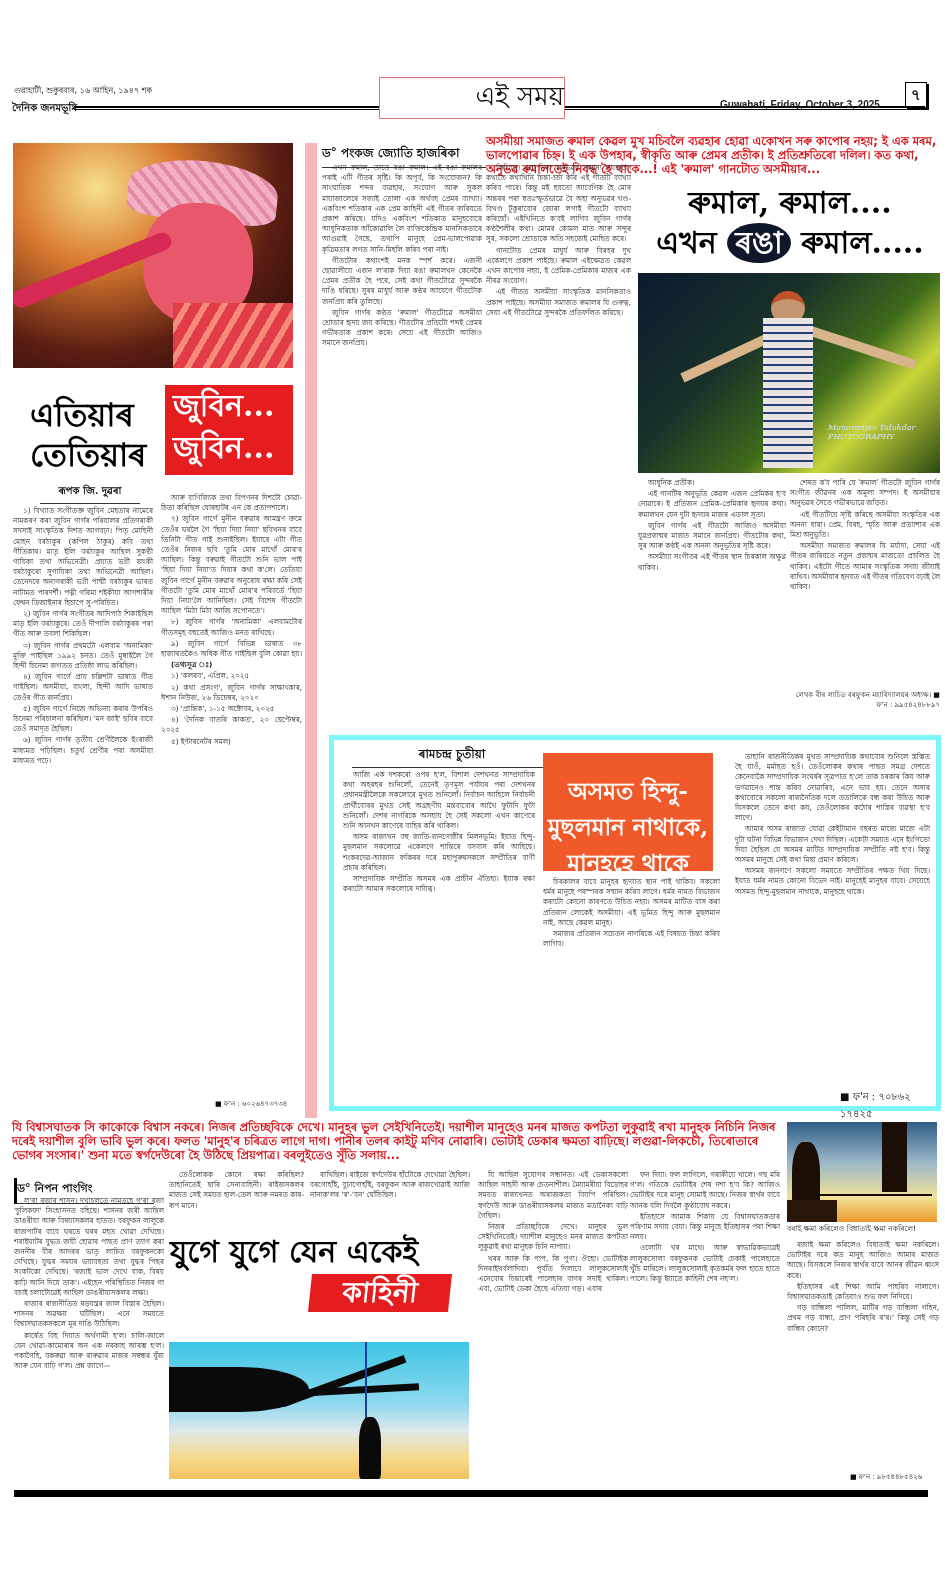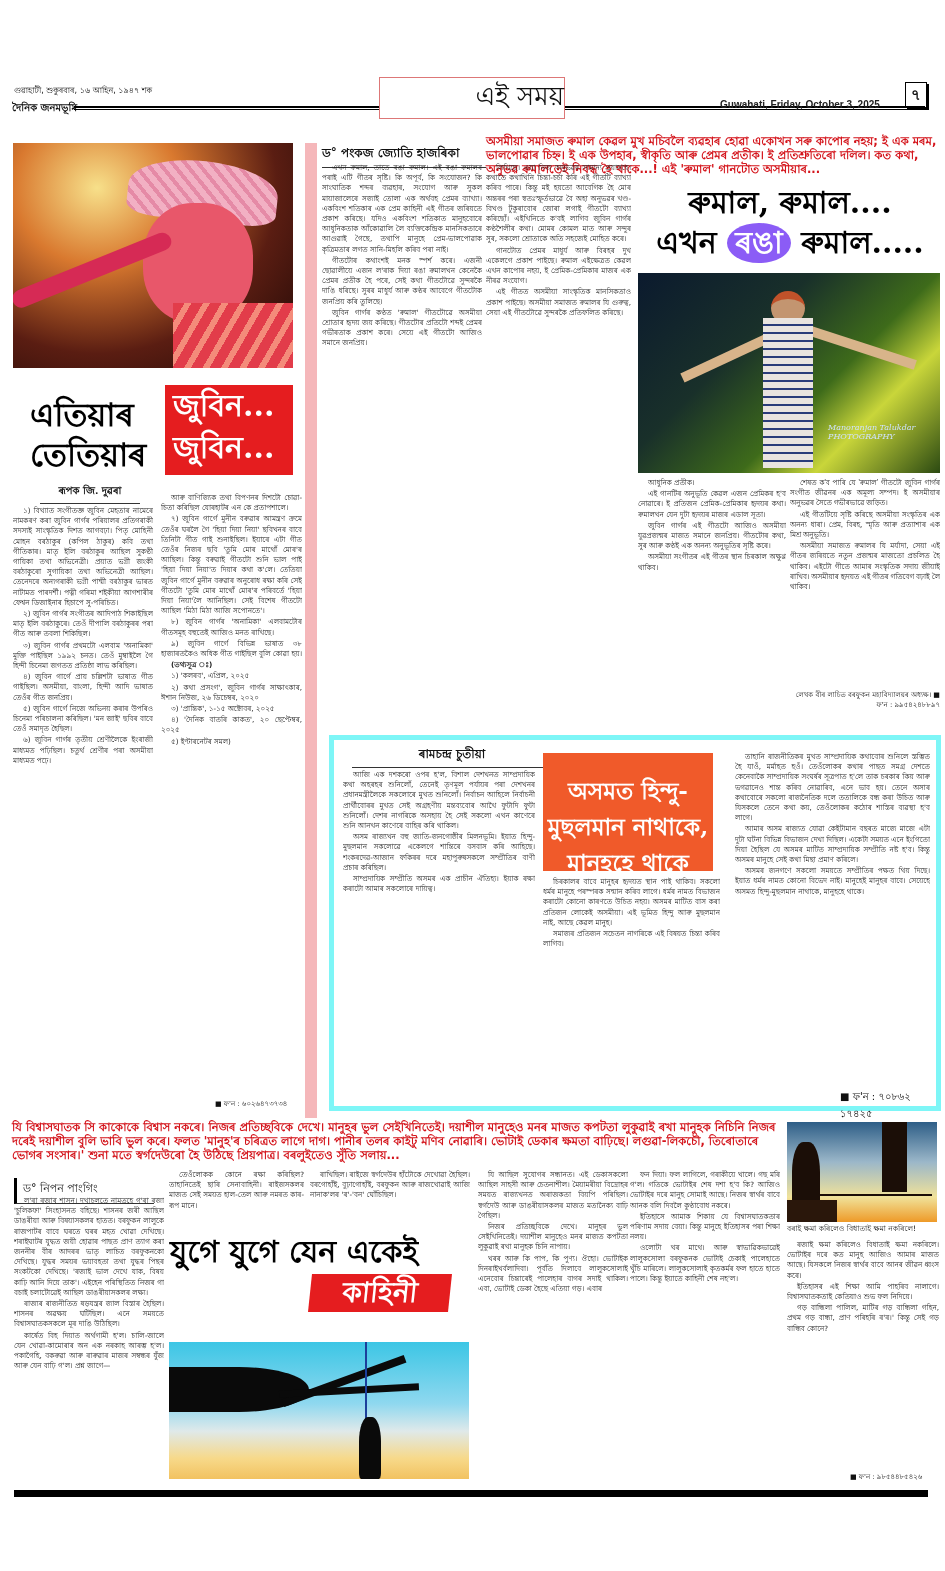--- a/index.html
+++ b/index.html
@@ -30,21 +30,21 @@
   #a1-head-r { left: 165px; top: 385px; width: 128px; height: 90px; background: #e51d1f; color: #fff; font-size: 30px; line-height: 42px; font-weight: bold; padding-left: 8px; }
   #a1-byline { left: 40px; top: 483px; width: 100px; font-size: 10px; font-weight: bold; text-align: center; border-bottom: 1px solid #333; padding-bottom: 3px; }
   #a1-col1 { left: 13px; top: 506px; width: 140px; height: 600px; }
   #a1-col2 { left: 161px; top: 493px; width: 141px; height: 595px; }
   #a1-phone { left: 215px; top: 1098px; font-size: 7px; font-family: "DejaVu Sans", sans-serif; }
 
   
   #a2-byline { left: 322px; top: 144px; width: 164px; font-size: 12px; font-weight: bold; border-bottom: 1px solid #333; padding-bottom: 3px; }
   #a2-lead { left: 486px; top: 134px; width: 455px; font-size: 11.5px; line-height: 14px; color: #d4141b; font-weight: bold; font-family: "DejaVu Sans", sans-serif; }
   #a2-headline { left: 640px; top: 183px; width: 300px; font-size: 30px; line-height: 40px; font-weight: bold; color: #000; text-align: center; }
-  #a2-headline .red { display: inline-block; background: #8b5cf6; color: #fff; border-radius: 50%; padding: 0 8px; }
+  #a2-headline .red { display: inline-block; background: #0f172a; color: #fff; border-radius: 50%; padding: 0 8px; }
   #a2-photo { left: 638px; top: 273px; width: 302px; height: 200px; background: linear-gradient(135deg,#0b1a2e 0%,#19302a 35%,#3e6b1a 60%,#c9d63a 75%,#2c4a12 100%); overflow: hidden; }
   #a2-photo .body { position:absolute; left:125px; top:45px; width:50px; height:150px; background: repeating-linear-gradient(0deg,#e9e4e0 0 6px,#2a3c7a 6px 8px); }
   #a2-photo .arm1 { position:absolute; left:40px; top:80px; width:95px; height:10px; background:#d8b48a; transform: rotate(-25deg); }
   #a2-photo .arm2 { position:absolute; left:170px; top:70px; width:110px; height:10px; background:#d8b48a; transform: rotate(18deg); }
   #a2-photo .head { position:absolute; left:133px; top:18px; width:34px; height:34px; border-radius:50%; background:#c39570; border-top: 8px solid #c0522a; }
   #a2-photo .credit { position:absolute; left:190px; top:150px; color:#cfe3ff; font-size:8px; font-style: italic; font-family: "DejaVu Serif", serif; }
   #a2-col1 { left: 322px; top: 163px; width: 160px; height: 540px; }
   #a2-col2 { left: 486px; top: 163px; width: 145px; height: 540px; }
   #a2-col3 { left: 638px; top: 478px; width: 148px; height: 225px; }
   #a2-col4 { left: 790px; top: 478px; width: 150px; height: 205px; font-family: Liberation Serif, serif; }
@@ -60,21 +60,21 @@
   #a3-phone { left: 840px; top: 1089px; font-size: 10px; font-family: "DejaVu Sans", sans-serif; }
 
   
   #a4-lead { left: 12px; top: 1120px; width: 765px; font-size: 11.5px; line-height: 14px; color: #d4141b; font-weight: bold; font-family: "DejaVu Sans", sans-serif; }
   #a4-photo-r { left: 787px; top: 1122px; width: 150px; height: 100px; background: linear-gradient(180deg,#2e5e87 0%,#9bb7c9 40%,#f0e29a 75%,#ee9a28 100%); overflow: hidden; }
   #a4-photo-r .fig1 { position:absolute; left:5px; top:20px; width:28px; height:75px; background:#1b0e07; border-radius: 40% 40% 0 0; }
   #a4-photo-r .fig2 { position:absolute; left:95px; top:0; width:25px; height:70px; background:#1b0e07; }
   #a4-photo-r .rope { position:absolute; left:20px; top:72px; width:125px; height:2px; background:#1b0e07; }
   #a4-photo-r .cliff { position:absolute; left:0; top:78px; width:50px; height:25px; background:#2a170b; }
   #a4-caption { left: 787px; top: 1223px; width: 152px; font-size: 7.5px; font-family: "DejaVu Sans", sans-serif; }
-  #a4-byline { left: 14px; top: 1178px; width: 140px; font-size: 11px; font-weight: normal; padding: 2px 0 4px 6px; border-left: 3px solid #000; border-bottom: 1px solid #333; }
+  #a4-byline { left: 14px; top: 1178px; width: 140px; font-size: 11px; font-weight: bold; padding: 2px 0 4px 0; border-left: 3px solid #000; border-bottom: 1px solid #333; }
   #a4-headline-l { left: 170px; top: 1232px; width: 300px; font-size: 30px; line-height: 40px; font-weight: bold; color: #000; }
   #a4-headline-r { left: 310px; top: 1274px; width: 140px; height: 38px; background: #e51d1f; color: #fff; font-size: 28px; line-height: 38px; font-weight: bold; text-align: center; transform: skewX(-6deg); }
   #a4-photo { left: 169px; top: 1342px; width: 300px; height: 137px; background: linear-gradient(180deg,#3cc6e5 0%,#8fd8ef 45%,#dfe9ea 65%,#f7d98a 85%,#f2c260 100%); overflow: hidden; }
   #a4-photo .hand { position:absolute; left:0; top:25px; width:140px; height:45px; background:#0a0a0a; border-radius: 0 60% 60% 0; }
   #a4-photo .blade1 { position:absolute; left:110px; top:35px; width:130px; height:8px; background:#0a0a0a; transform: rotate(-20deg); }
   #a4-photo .blade2 { position:absolute; left:110px; top:45px; width:140px; height:7px; background:#0a0a0a; transform: rotate(-3deg); }
   #a4-photo .ropeline { position:absolute; left:196px; top:0; width:2px; height:137px; background:#1c3f9b; }
   #a4-photo .man { position:absolute; left:190px; top:75px; width:22px; height:62px; background:#0a0a0a; border-radius: 40% 40% 10% 10%; }
   #a4-col1 { left: 14px; top: 1196px; width: 150px; height: 285px; }
   #a4-col2 { left: 169px; top: 1170px; width: 135px; height: 60px; }

